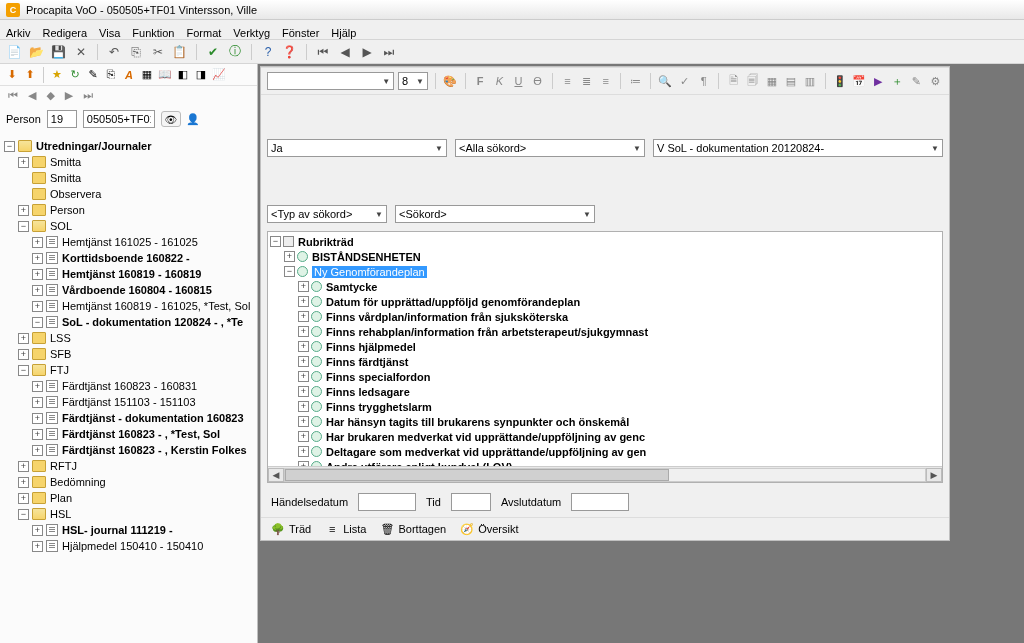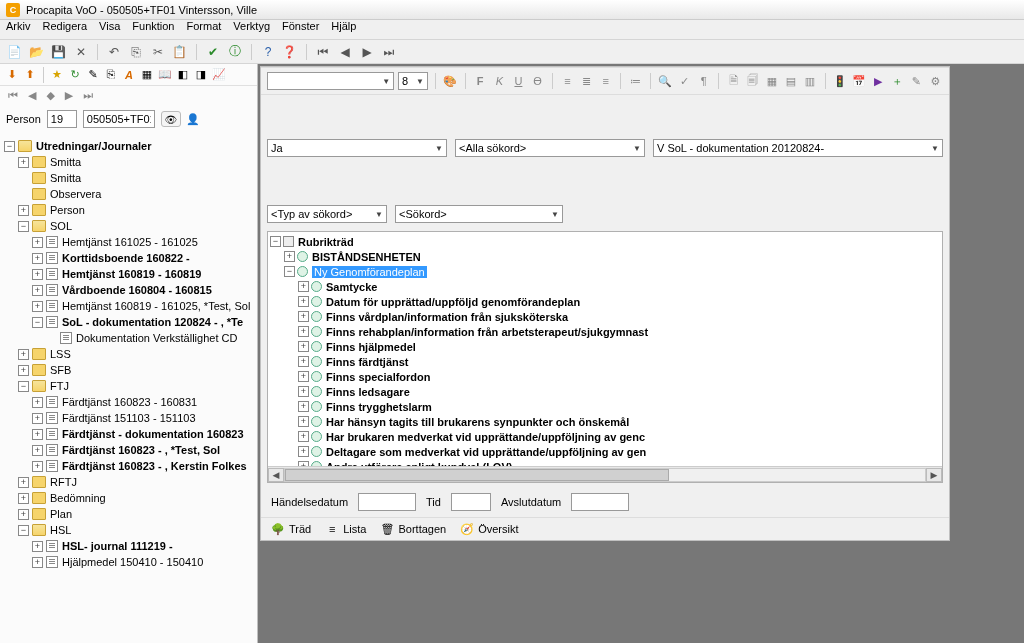--- a/index.html
+++ b/index.html
@@ -1,20 +1,20 @@
 <!DOCTYPE html>
 <html><head>
 <meta charset="utf-8">
 <style>
   * { box-sizing: border-box; margin: 0; padding: 0; font-family: Tahoma, Arial, sans-serif; font-size: 11px; }
   body { width: 1024px; height: 643px; background: #777; overflow: hidden; }
   .window { width: 1024px; height: 643px; background: #f0f0f0; display: flex; flex-direction: column; }
   .titlebar { background: linear-gradient(#fff,#e8e8e8); height: 20px; display: flex; align-items: center; padding: 0 6px; border-bottom: 1px solid #ccc; }
   .titlebar .icon { width: 14px; height: 14px; background: #f4a000; border-radius: 2px; margin-right: 6px; display: flex; align-items: center; justify-content: center; color: #fff; font-weight: bold; font-size: 9px; }
-  .menubar { height: 20px; display: flex; align-items: flex-start; padding: 0 6px; gap: 12px; background: #f0f0f0; border-bottom: 1px solid #d5d5d5; }
+  .menubar { height: 20px; display: flex; align-items: flex-end; padding: 0 6px; gap: 12px; background: #f0f0f0; border-bottom: 1px solid #d5d5d5; }
   .menubar span { cursor: default; }
   .toolbar { height: 24px; display: flex; align-items: center; padding: 0 6px; gap: 4px; background: #f0f0f0; border-bottom: 1px solid #d5d5d5; }
   .tb-btn { width: 18px; height: 18px; display: flex; align-items: center; justify-content: center; color: #555; font-size: 12px; }
   .tb-btn.green { color: #2a8a2a; }
   .tb-btn.blue { color: #2a5faa; }
   .sep { width: 1px; height: 16px; background: #ccc; margin: 0 3px; }
   .content { flex: 1; display: flex; overflow: hidden; }
   .left { width: 258px; background: #fbfbfb; border-right: 1px solid #c0c0c0; display: flex; flex-direction: column; }
   .left-tools { height: 22px; display: flex; align-items: center; padding: 0 4px; gap: 2px; border-bottom: 1px solid #e0e0e0; }
   .lt { width: 16px; height: 16px; display: flex; align-items: center; justify-content: center; font-size: 11px; }
@@ -217,28 +217,20 @@
           </div>
           <div class="node">
             <span class="sp"></span>
             <span class="sp"></span>
             <span class="exp">−</span>
             <span class="doc"></span>
             <b>SoL - dokumentation 120824 - , *Te</b>
           </div>
           <div class="node">
             <span class="sp"></span>
-            <span class="sp"></span>
-            <span class="sp"></span>
-            <span class="sp"></span>
-            <span class="doc"></span>
-            <span>Dokumentation Verkställighet CD</span>
-          </div>
-          <div class="node">
-            <span class="sp"></span>
             <span class="exp">+</span>
             <span class="fld "></span>
             <span>LSS</span>
           </div>
           <div class="node">
             <span class="sp"></span>
             <span class="exp">+</span>
             <span class="fld "></span>
             <span>SFB</span>
           </div>
@@ -388,21 +380,21 @@
               <span>V SoL - dokumentation 20120824-</span>
               <span class="arr">▼</span>
             </div>
         </div>
 
         <div class="filter-row">
           <div class="combo" style="width:120px">
               <span>&lt;Typ av sökord&gt;</span>
               <span class="arr">▼</span>
             </div>
-          <div class="combo" style="width:168px">
+          <div class="combo" style="width:200px">
               <span>&lt;Sökord&gt;</span>
               <span class="arr">▼</span>
             </div>
         </div>
 
         <div class="tree2-wrap">
           <div class="tree2" id="rubrikTree">
               <div class="t2n">
                 <span class="exp">−</span>
                 <span class="sq"></span>

